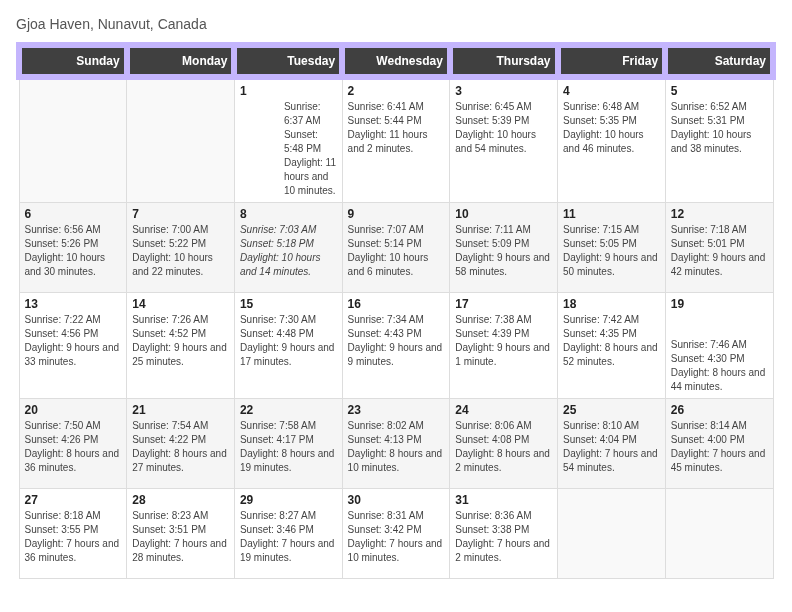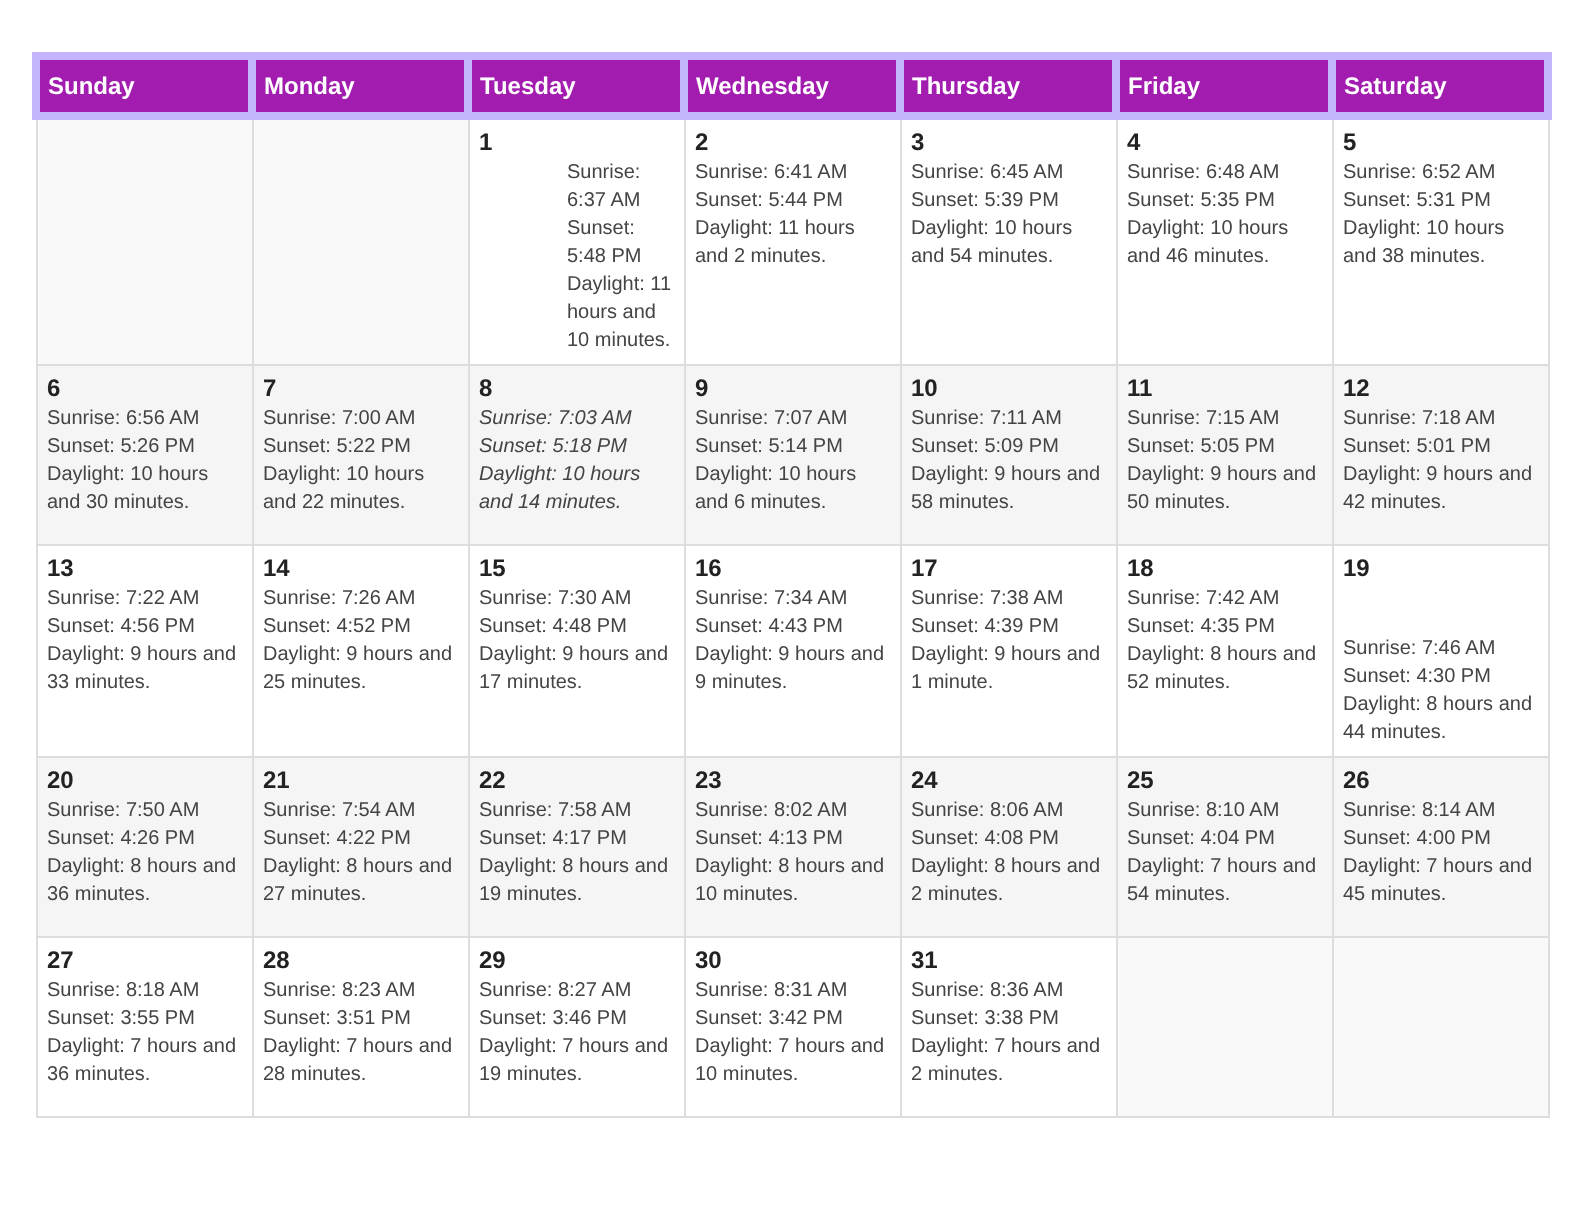--- a/index.html
+++ b/index.html
@@ -45,27 +45,27 @@
     .location {
       font-size: 14px;
       color: #555;
     }
     table {
       width: 100%;
       border-collapse: collapse;
       table-layout: fixed;
     }
     thead tr th {
-      background: #a21caf;
+      background: #404040;
       color: #fff;
       font-size: 12px;
       font-weight: bold;
       padding: 6px 4px;
-      text-align: left;
-      border: 4px solid #c4b5fd;
+      text-align: right;
+      border: 6px solid #c4b5fd;
     }
     tbody tr td {
       vertical-align: top;
       border: 1px solid #ddd;
       padding: 4px 5px;
       min-height: 80px;
       height: 90px;
       font-size: 10.5px;
       color: #333;
       background: #fff;
@@ -86,20 +86,21 @@
     }
     .empty-cell {
       background: #f9f9f9;
     }
   </style>
 </head>
 <body>
 
 <div class="header">
   <div class="title-block">
+    <div class="location">Gjoa Haven, Nunavut, Canada</div>
   </div>
 </div>
 
 <table>
   <thead>
     <tr>
     <th>Sunday</th>
         <th>Monday</th>
         <th>Tuesday</th>
         <th>Wednesday</th>

